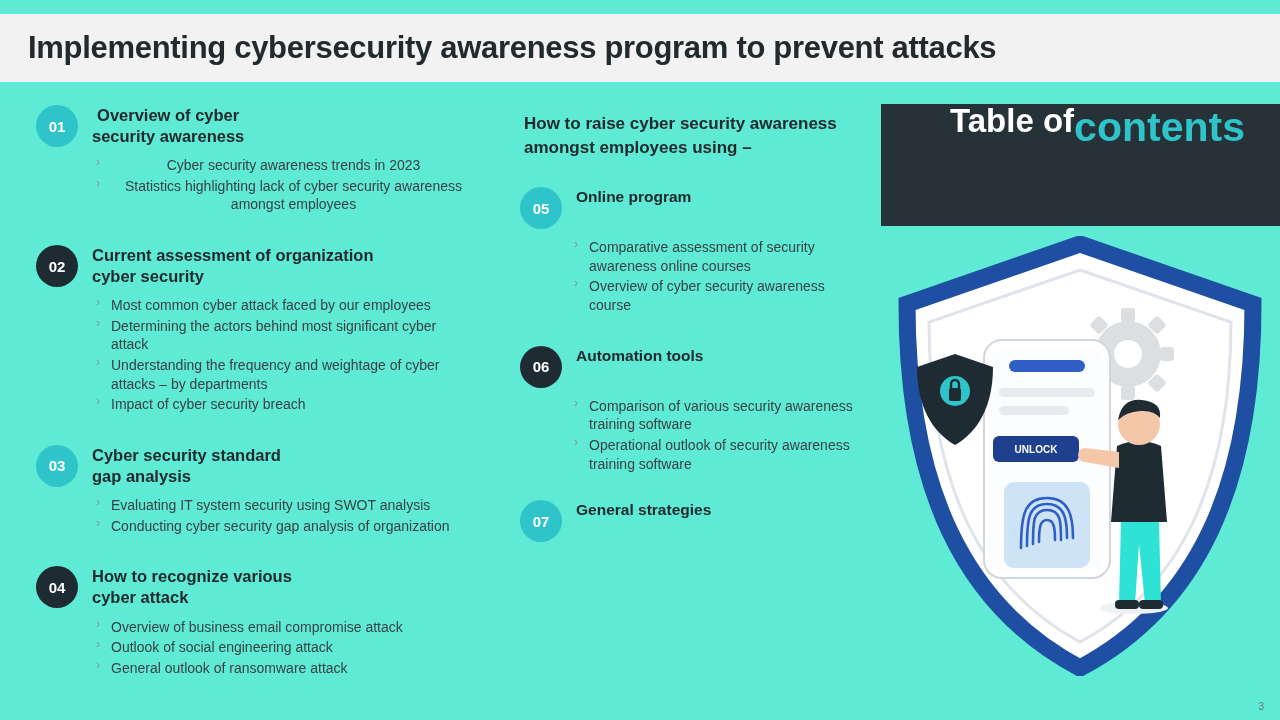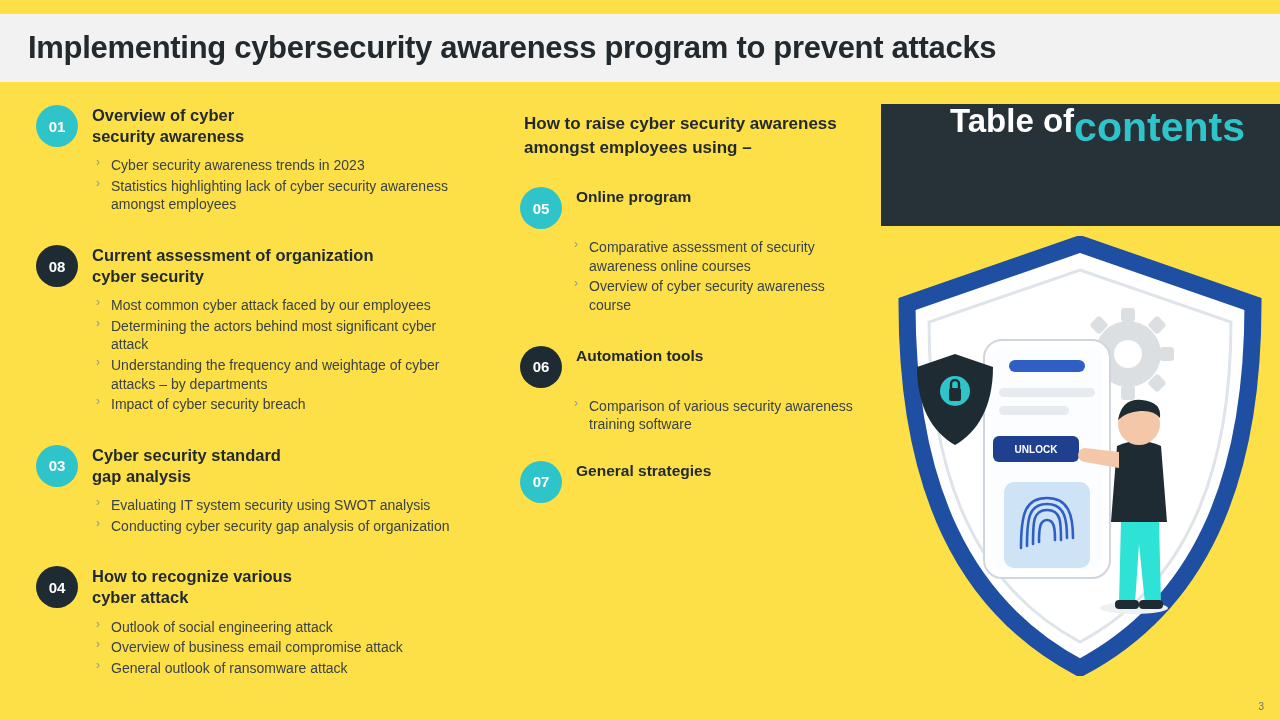--- a/index.html
+++ b/index.html
@@ -12,21 +12,21 @@
     height: 720px;
     font-family: "Liberation Sans", sans-serif;
     color: #1f2529;
     overflow: hidden;
     position: relative;
   }
   .slide {
     position: relative;
     width: 1280px;
     height: 720px;
-    background: #fde047;
+    background: #5eead4;
   }
   
   .title-bar {
     position: absolute;
     left: 0;
     top: 14px;
     width: 1280px;
     height: 68px;
     background: #f2f2f2;
     display: flex;
@@ -168,35 +168,35 @@
 <body>
 
 <div class="slide">
 
   <div class="title-bar">
     <div class="title-text">Implementing cybersecurity awareness program to prevent attacks</div>
   </div>
 
   <div class="col-left">
 
-    <div class="entry" style="margin-bottom:30px;">
+    <div class="entry" style="margin-bottom:30px;text-align:center;">
       <div class="entry-head">
         <div class="badge teal">01</div>
         <div class="entry-title" style="white-space:pre-line;">Overview of cyber
 security awareness</div>
       </div>
       <ul class="bullets">
         <li>Cyber security awareness trends in 2023</li>
         <li>Statistics highlighting lack of cyber security awareness amongst employees</li>
       </ul>
     </div>
 
     <div class="entry" style="margin-bottom:30px;">
       <div class="entry-head">
-        <div class="badge dark">08</div>
+        <div class="badge dark">02</div>
         <div class="entry-title" style="white-space:pre-line;">Current assessment of organization
 cyber security</div>
       </div>
       <ul class="bullets">
         <li>Most common cyber attack faced by our employees</li>
         <li>Determining the actors behind most significant cyber attack</li>
         <li>Understanding the frequency and weightage of cyber attacks – by departments</li>
         <li>Impact of cyber security breach</li>
       </ul>
     </div>
@@ -213,22 +213,22 @@
       </ul>
     </div>
 
     <div class="entry">
       <div class="entry-head">
         <div class="badge dark">04</div>
         <div class="entry-title" style="white-space:pre-line;">How to recognize various
 cyber attack</div>
       </div>
       <ul class="bullets">
+        <li>Overview of business email compromise attack</li>
         <li>Outlook of social engineering attack</li>
-        <li>Overview of business email compromise attack</li>
         <li>General outlook of ransomware attack</li>
       </ul>
     </div>
   </div>
 
   <div class="col-mid">
     <div class="mid-heading">How to raise cyber security awareness amongst employees using –</div>
 
     <div class="entry" style="margin-bottom:30px;">
       <div class="entry-head">
@@ -241,20 +241,21 @@
       </ul>
     </div>
 
     <div class="entry" style="margin-bottom:26px;">
       <div class="entry-head">
         <div class="badge dark">06</div>
         <div class="entry-title small">Automation tools</div>
       </div>
       <ul class="bullets indent-mid">
         <li>Comparison of various security awareness training software</li>
+        <li>Operational outlook of security awareness training software</li>
       </ul>
     </div>
 
     <div class="entry">
       <div class="entry-head">
         <div class="badge teal">07</div>
         <div class="entry-title small">General strategies</div>
       </div>
     </div>
   </div>

